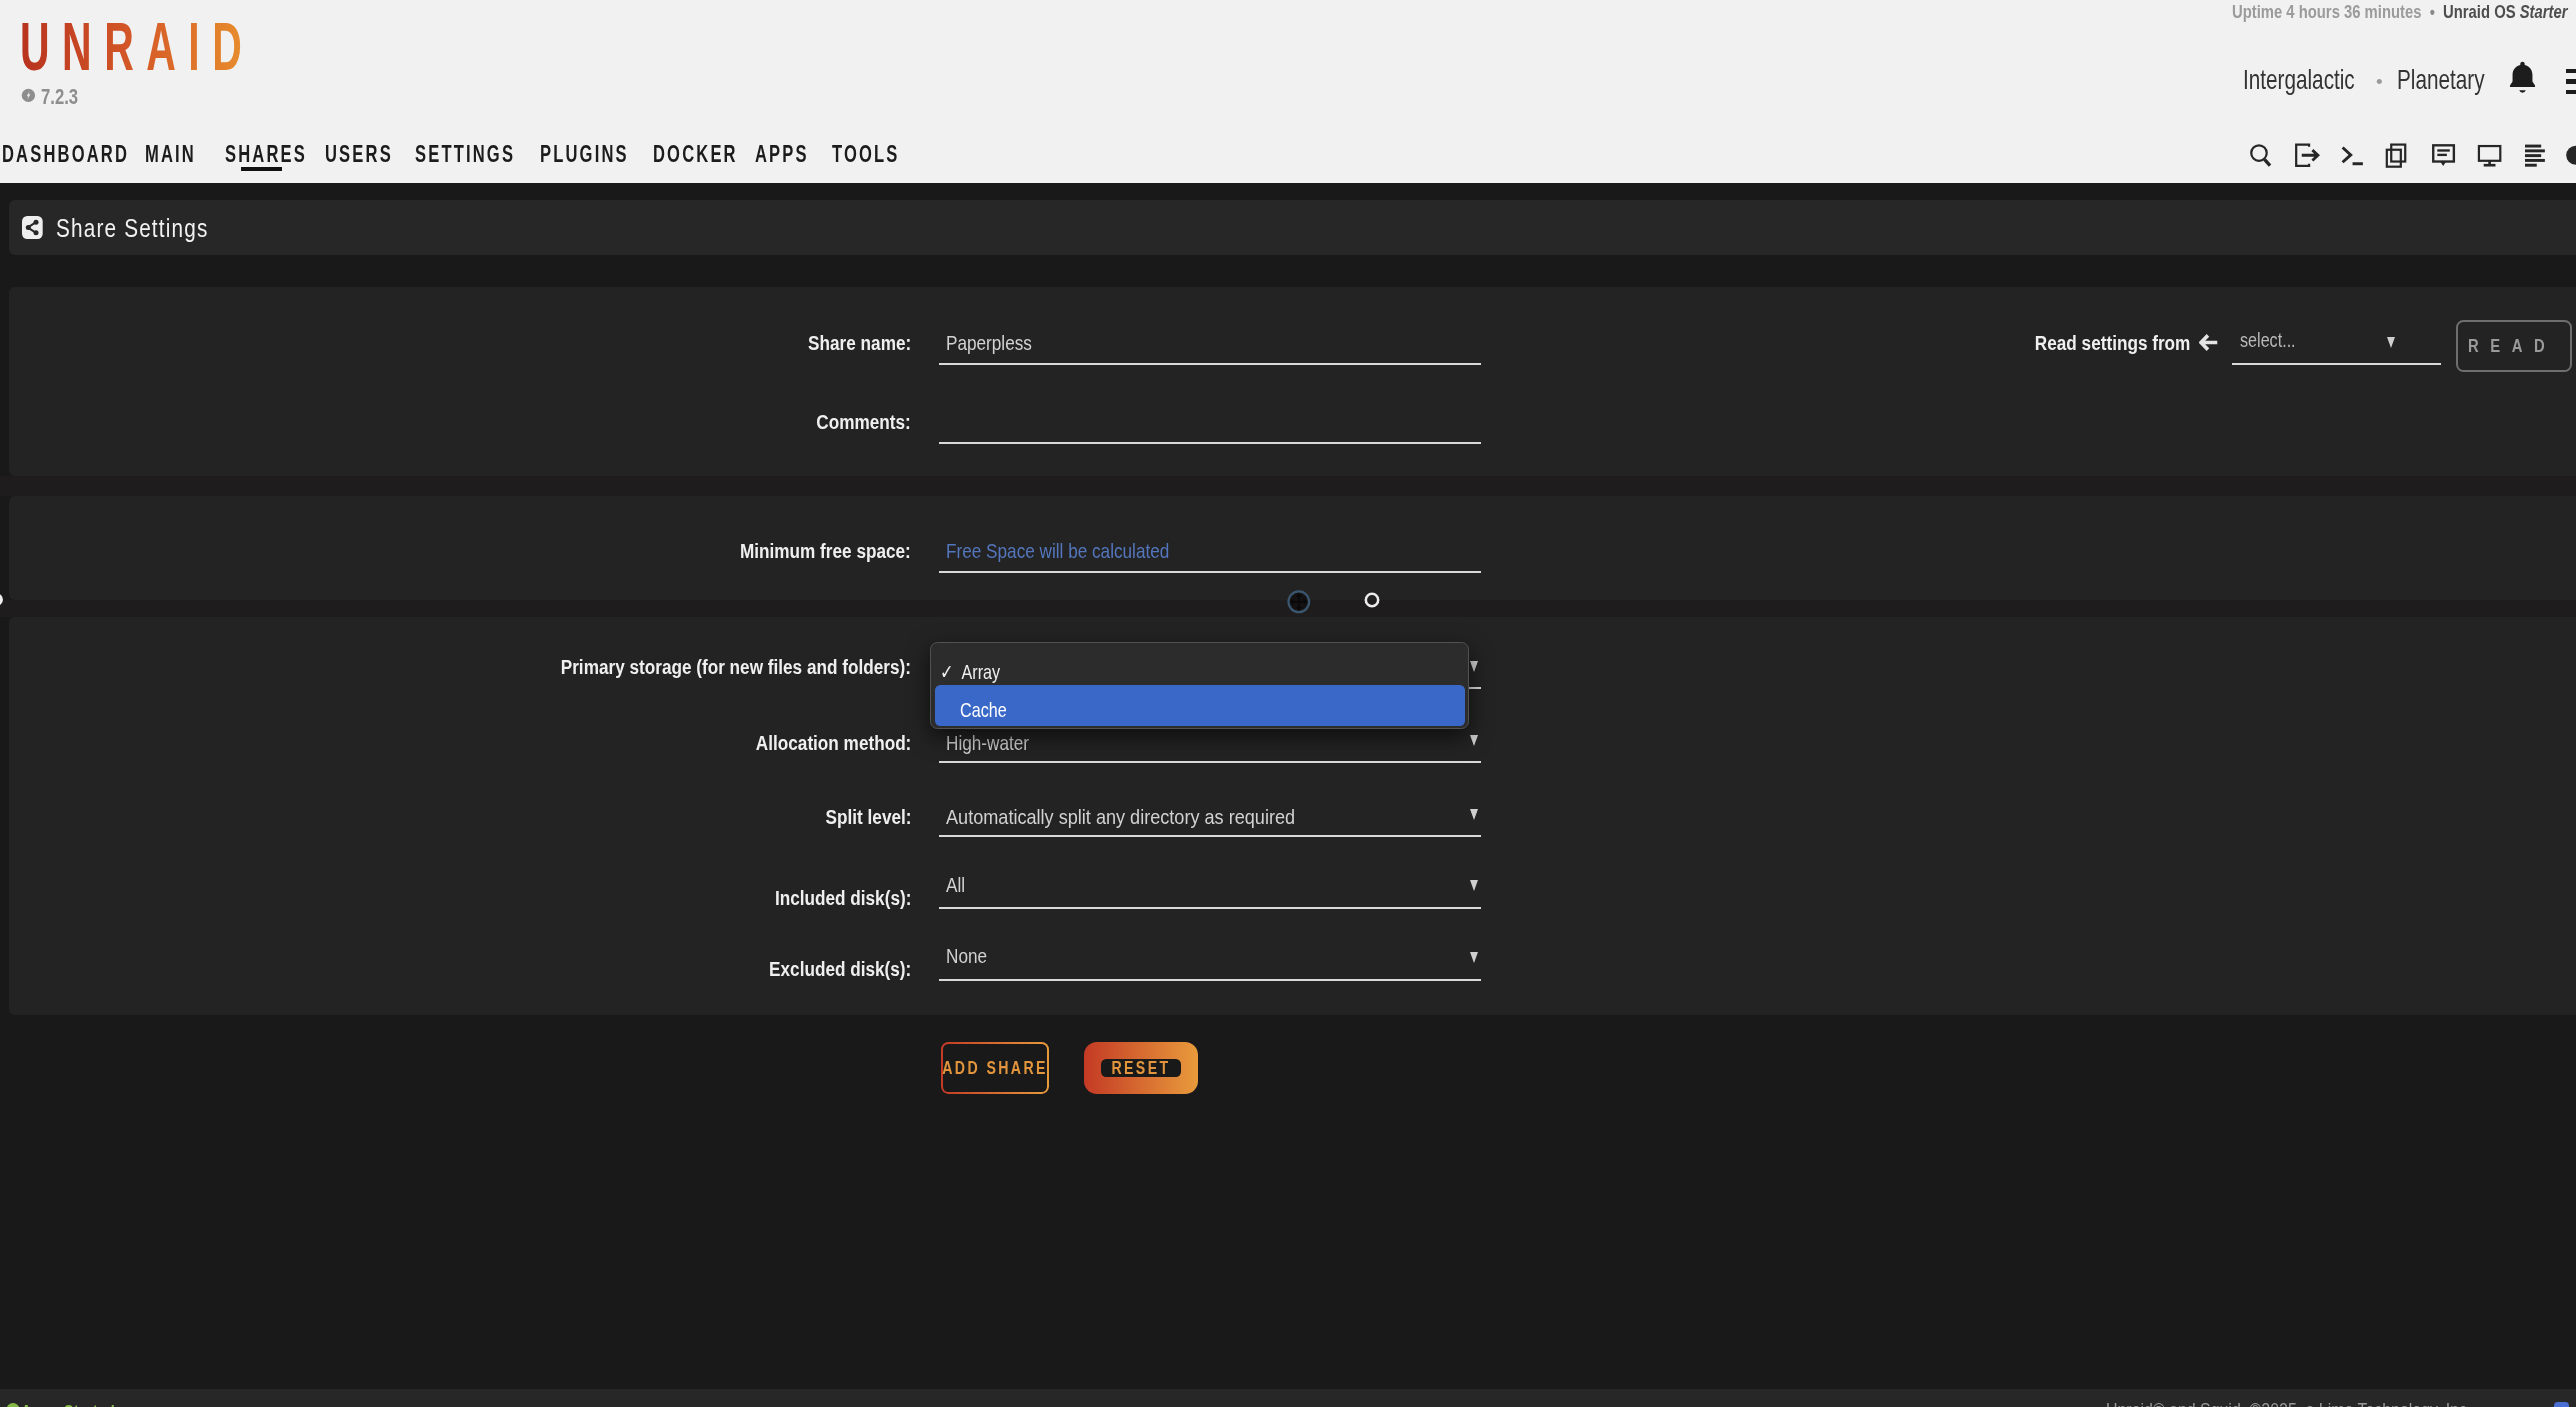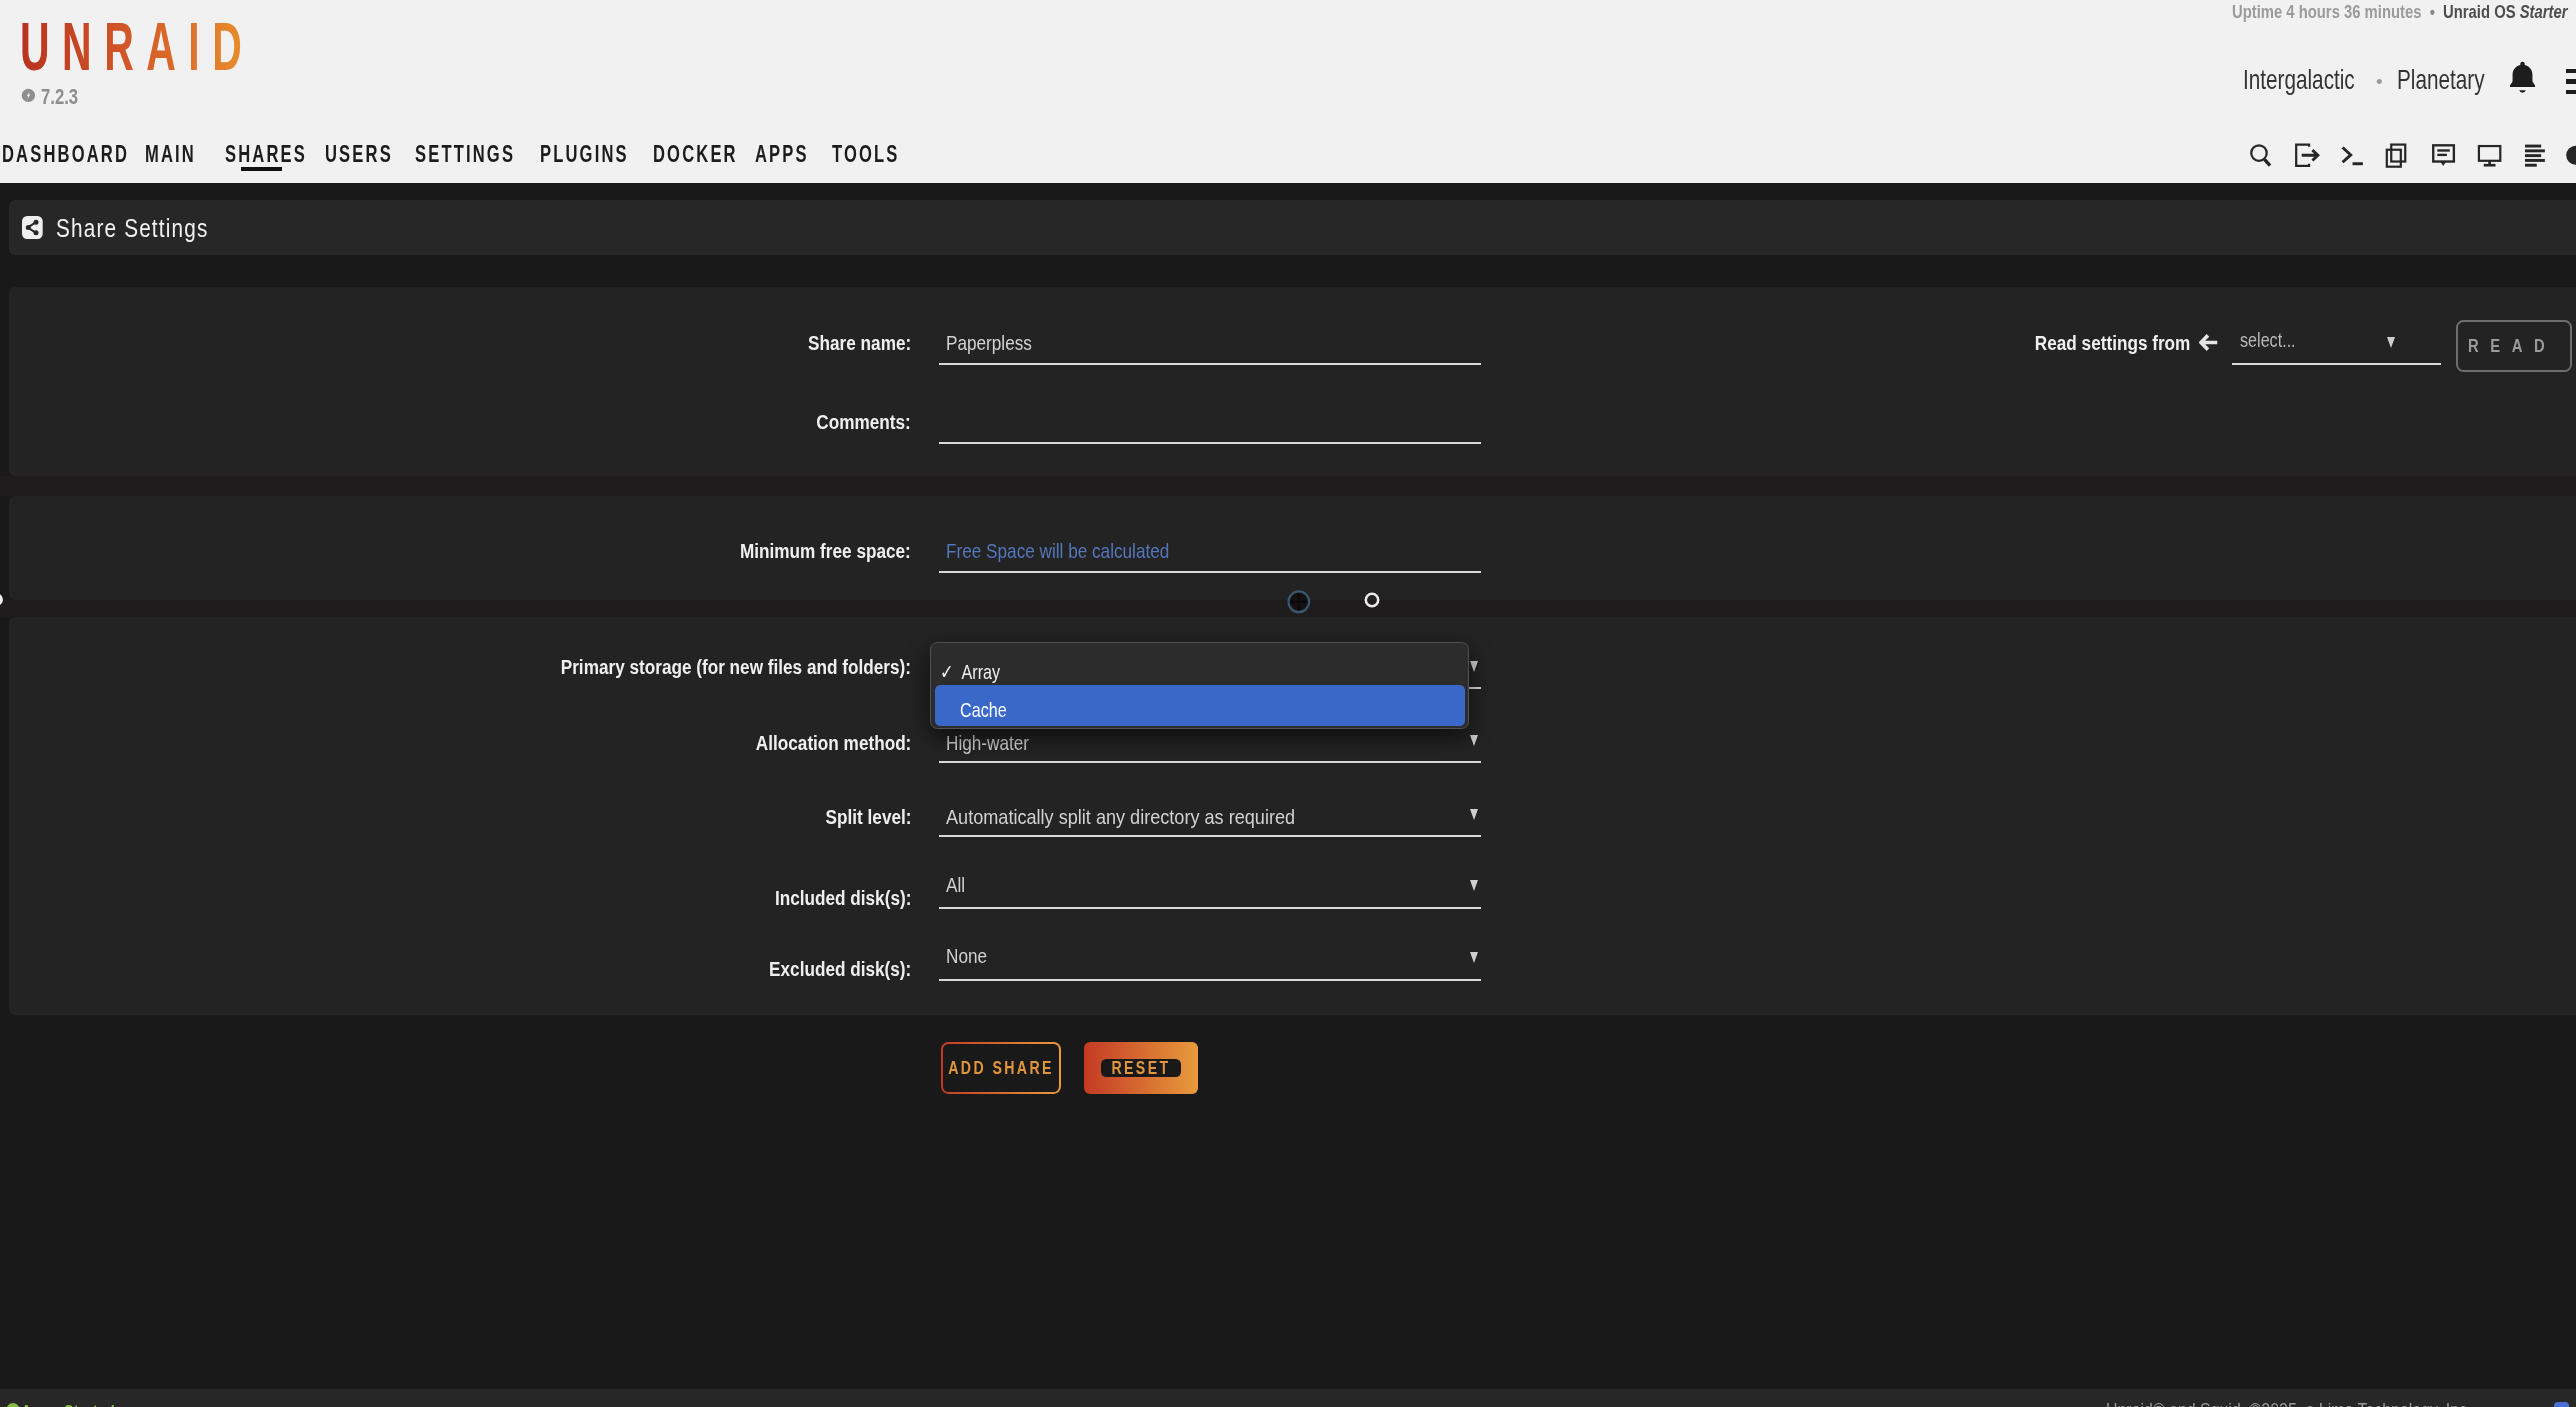--- a/index.html
+++ b/index.html
@@ -194,26 +194,26 @@
 <div class="val" style="top:946px">None</div>
 <div class="tri" style="left:1470px;top:952px"></div>
 <div class="ul" style="top:979px"></div>
 
 <div class="abs" style="left:930px;top:642px;width:539px;height:87px;background:#2c2c2c;border:1.5px solid #525252;border-radius:7.4px;box-shadow:0 7.4px 22px rgba(0,0,0,.6)">
   <div class="abs cxl" style="left:8.9px;top:19px;font-size:20.7px;line-height:20.7px;color:#efefef;white-space:nowrap">✓&nbsp; Array</div>
   <div class="abs" style="left:3.7px;top:42px;width:530px;height:41px;background:#3a68c8;border-radius:5.2px"></div>
   <div class="abs cxl" style="left:29px;top:57px;font-size:20.7px;line-height:20.7px;color:#fff;white-space:nowrap">Cache</div>
 </div>
 
-<div class="abs" style="left:941px;top:1042px;width:120px;height:52px;border-radius:7.4px;background:linear-gradient(90deg,#c43a25,#e89b3c);padding:2.2px">
+<div class="abs" style="left:941px;top:1042px;width:108px;height:52px;border-radius:7.4px;background:linear-gradient(90deg,#c43a25,#e89b3c);padding:2.2px">
   <div style="width:100%;height:100%;background:#1a191a;border-radius:5.2px;display:flex;align-items:center;justify-content:center">
       <span style="font-size:17.7px;font-weight:bold;color:#e2953c;letter-spacing:3px;white-space:nowrap;transform:scaleX(.8)">ADD SHARE</span>
     </div>
 </div>
-<div class="abs" style="left:1084px;top:1042px;width:114px;height:52px;border-radius:6px;background:linear-gradient(90deg,#c43a25,#e89b3c);padding:17px">
+<div class="abs" style="left:1084px;top:1042px;width:114px;height:52px;border-radius:13px;background:linear-gradient(90deg,#c43a25,#e89b3c);padding:17px">
   <div style="width:100%;height:100%;background:#1a191a;border-radius:5.2px;display:flex;align-items:center;justify-content:center">
       <span style="font-size:17.7px;font-weight:bold;color:#e2953c;letter-spacing:3px;white-space:nowrap;transform:scaleX(.8)">RESET</span>
     </div>
 </div>
 
 <div class="abs" style="left:0;top:1389px;width:2576px;height:18.4px;background:#272727;overflow:hidden">
   <svg class="abs" style="left:1.5px;top:14px" width="22" height="4.4" viewBox="0 0 30 6">
       <circle cx="15" cy="9" r="9" fill="#86b944"></circle>
     </svg>
   <div class="abs cxl" style="left:21.4px;top:13.3px;font-size:19px;line-height:19px;font-weight:bold;color:#86b944;white-space:nowrap">Array Started</div>

